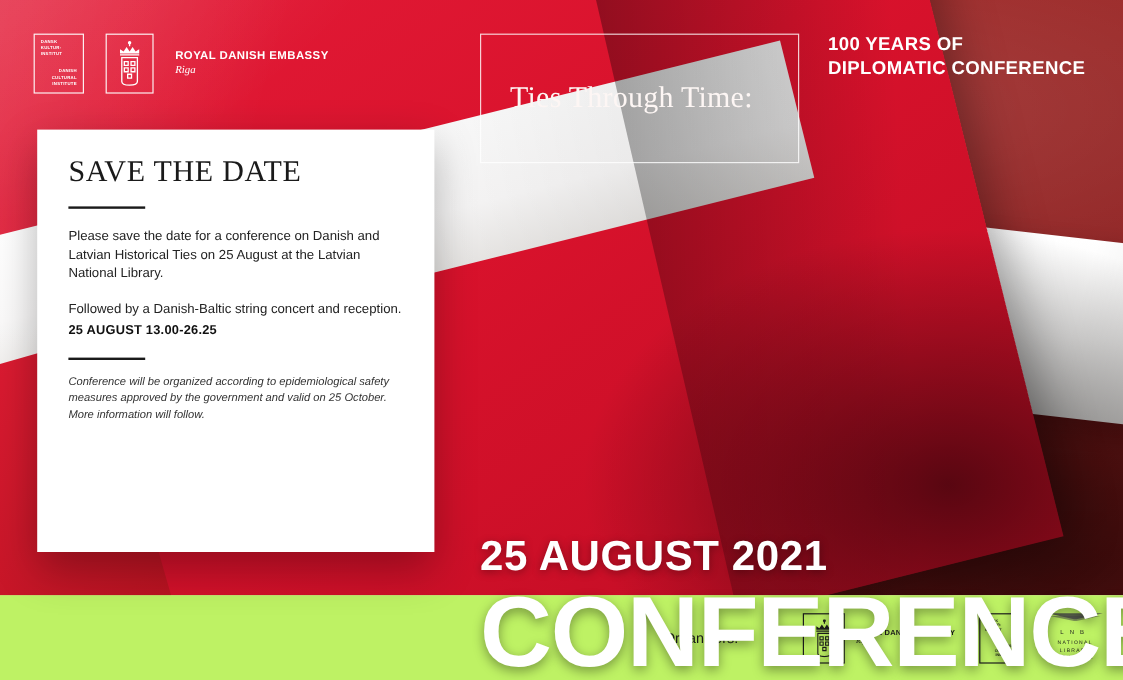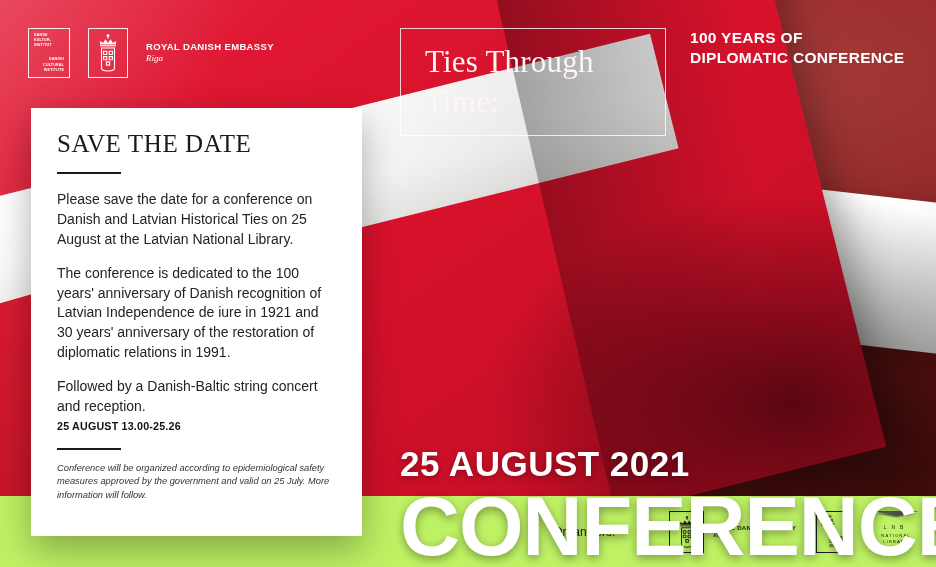--- a/index.html
+++ b/index.html
@@ -68,21 +68,21 @@
   .crown-box{width:40px;height:50px;display:flex;align-items:center;justify-content:center;}
   .embassy-text{color:#fff;line-height:1.25;}
   .embassy-name{font-size:9.5px;font-weight:bold;letter-spacing:.35px;}
   .embassy-city{font-size:9px;font-style:italic;font-family:"Liberation Serif",serif;}
 
   
   .title-box{position:absolute;left:400px;top:28px;width:266px;height:108px;
     border:1px solid rgba(255,255,255,.80);box-sizing:border-box;
     display:flex;align-items:center;padding-left:24px;z-index:6;}
   .title-box h1{margin:0;color:#fdf6f4;font-family:"Liberation Serif",serif;
-    font-size:31px;font-weight:normal;line-height:1.3;letter-spacing:.2px;}
+    font-size:25px;font-weight:normal;line-height:1.3;letter-spacing:.2px;}
 
   
   .years-block{position:absolute;left:690px;top:28px;z-index:6;}
   .years-head{color:#fff;font-size:15.5px;font-weight:bold;line-height:1.32;letter-spacing:.3px;}
   .anniv{margin-top:14px;position:relative;width:95px;height:62px;}
   .anniv-cap{color:#fff;font-size:7.5px;font-weight:bold;letter-spacing:.25px;margin-left:6px;}
   .anniv-mark{position:relative;margin-top:3px;height:50px;}
   .a-one{position:absolute;left:0;top:6px;width:11px;height:40px;
     background:linear-gradient(180deg,#f2f2f2,#c9c9c9);border-radius:1px;
     transform:skewX(-4deg);}
@@ -94,27 +94,27 @@
     background:radial-gradient(circle,#8e1414 0%,#6d0f0f 100%);}
   .a-zero2{position:absolute;left:44px;top:0;width:50px;height:50px;border-radius:50%;
     border:10px solid;
     border-color:#f4f4f4 #e6e6e6 #cfcfcf #ededed;
     box-sizing:border-box;transform:rotate(-12deg);
     box-shadow:0 2px 6px rgba(0,0,0,.30);}
   .a-zero2:after{content:"";position:absolute;left:-10px;top:12px;width:70px;height:9px;
     background:linear-gradient(90deg,#fdfdfd,#d9d9d9);transform:rotate(-14deg);border-radius:2px;}
 
   
-  .card{position:absolute;left:31px;top:108px;width:331px;height:428px;background:#ffffff;
+  .card{position:absolute;left:31px;top:108px;width:331px;height:352px;background:#ffffff;
     box-shadow:0 14px 34px rgba(0,0,0,.30);z-index:8;padding:22px 26px 0 26px;box-sizing:border-box;}
   .card h2{margin:0;font-family:"Liberation Serif",serif;font-size:25px;font-weight:normal;
     letter-spacing:.6px;color:#1a1a1a;}
   .rule{width:64px;height:2px;background:#1a1a1a;margin:14px 0 16px 0;}
   .rule.bottom{margin:14px 0 12px 0;}
-  .card p{margin:0 0 14px 0;font-size:14px;line-height:1.42;color:#232323;}
+  .card p{margin:0 0 14px 0;font-size:11px;line-height:1.42;color:#232323;}
   .card p.tight{margin-bottom:2px;}
   .card .datetime{font-size:10.7px;font-weight:bold;letter-spacing:.2px;color:#111;margin:0;}
   .card .note{font-size:9.3px;font-style:italic;line-height:1.45;color:#333;margin:0;}
 
   
   .headline{position:absolute;left:400px;bottom:0;z-index:7;}
   .h-date{color:#fff;font-size:35px;font-weight:bold;letter-spacing:.5px;line-height:1;
     text-shadow:0 2px 7px rgba(0,0,0,.35);}
   .h-conf{color:#fff;font-size:83px;font-weight:bold;letter-spacing:-1px;line-height:.96;
     margin-top:6px;white-space:nowrap;text-shadow:0 3px 10px rgba(0,0,0,.38);}
@@ -189,25 +189,24 @@
     <div class="years-head">
       <div>100 YEARS OF</div>
       <div>DIPLOMATIC CONFERENCE</div>
     </div>
   </div>
 
   <div class="card">
     <h2>SAVE THE DATE</h2>
     <div class="rule"></div>
     <p>Please save the date for a conference on Danish and Latvian Historical Ties on 25 August at the Latvian National Library.</p>
-    <p>The conference is dedicated to the 100 years' anniversary of Danish recognition of Latvian Independence de iure in 1921 and 30 years' anniversary of the restoration of diplomatic relations in 1991.</p>
     <p class="tight">Followed by a Danish-Baltic string concert and reception.</p>
-    <p class="datetime">25 AUGUST 13.00-25.26</p>
+    <p class="datetime">25 AUGUST 13.00-26.25</p>
     <div class="rule bottom"></div>
-    <p class="note">Conference will be organized according to epidemiological safety measures approved by the government and valid on 25 July. More information will follow.</p>
+    <p class="note">Conference will be organized according to epidemiological safety measures approved by the government and valid on 25 October. More information will follow.</p>
   </div>
 
   <div class="headline">
     <div class="h-date">25 AUGUST 2021</div>
     <div class="h-conf">CONFERENCE</div>
   </div>
 
   <div class="footer">
     <div class="org-label">Organizers:</div>
 

